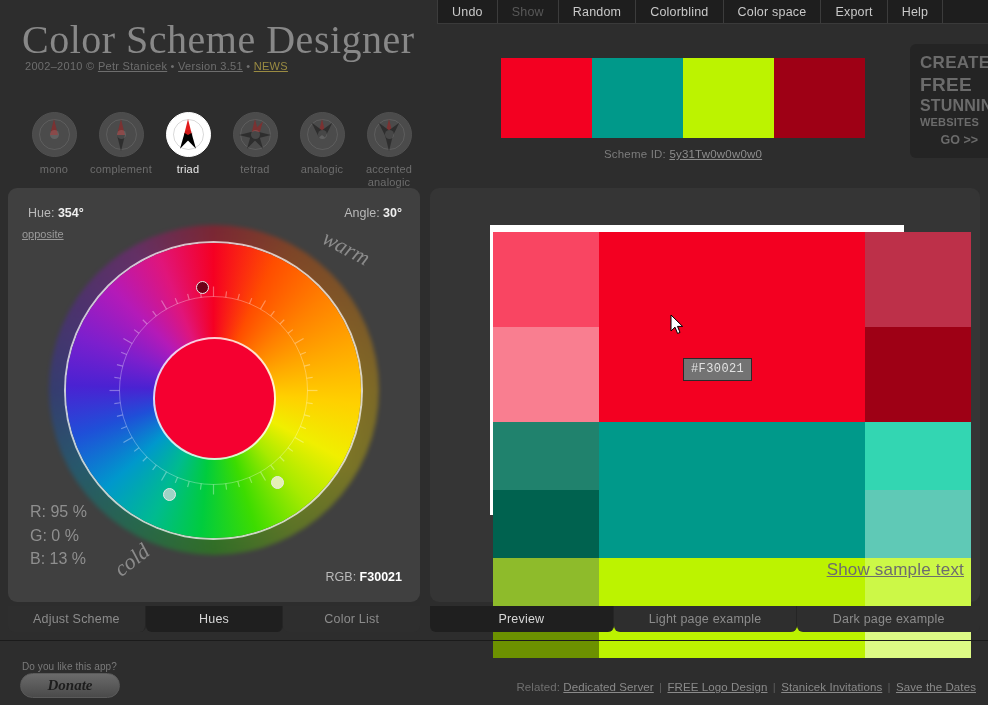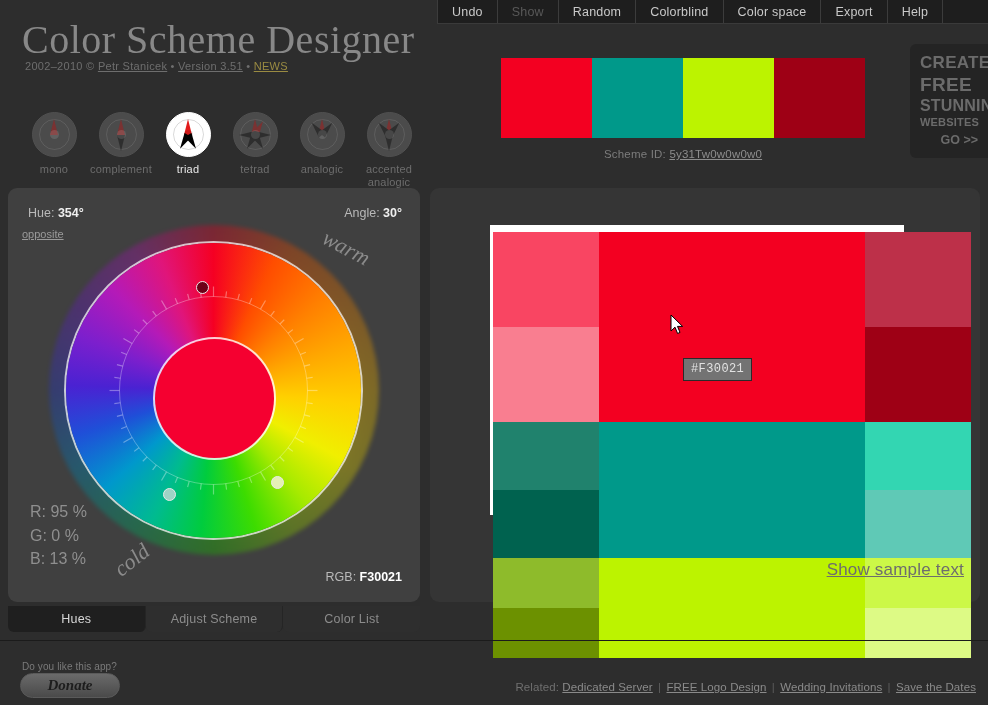--- a/index.html
+++ b/index.html
@@ -490,23 +490,28 @@
     </div>
     <a href="#" class="sample-link">Show sample text</a>
   </div>
 
   <svg class="cursor" viewBox="0 0 14 22">
     <path d="M1,1 L1,17 L5,13.2 L7.6,19.5 L10,18.4 L7.5,12.4 L12.6,12.4 Z" fill="#ffffff" stroke="#000000" stroke-width="1"></path>
   </svg>
   <div class="tooltip">#F30021</div>
 
   <div class="tabrow-left" id="tabsleft">
+      <div class="tab">Adjust Scheme</div>
       <div class="tab active">Hues</div>
-      <div class="tab">Adjust Scheme</div>
       <div class="tab">Color List</div>
+    </div>
+  <div class="tabrow-right" id="tabsright">
+      <div class="tab active">Preview</div>
+      <div class="tab">Light page example</div>
+      <div class="tab">Dark page example</div>
     </div>
 
   <div class="footer-line"></div>
   <div class="donate-q">Do you like this app?</div>
   <div class="donate-btn">Donate</div>
-  <div class="related" id="related"><span>Related: </span><a href="#">Dedicated Server</a><span class="bar"> | </span><a href="#">FREE Logo Design</a><span class="bar"> | </span><a href="#">Wedding Invitations</a><span class="bar"> | </span><a href="#">Save the Dates</a></div>
+  <div class="related" id="related"><span>Related: </span><a href="#">Dedicated Server</a><span class="bar"> | </span><a href="#">FREE Logo Design</a><span class="bar"> | </span><a href="#">Stanicek Invitations</a><span class="bar"> | </span><a href="#">Save the Dates</a></div>
 
 </div>
 
 </body></html>

